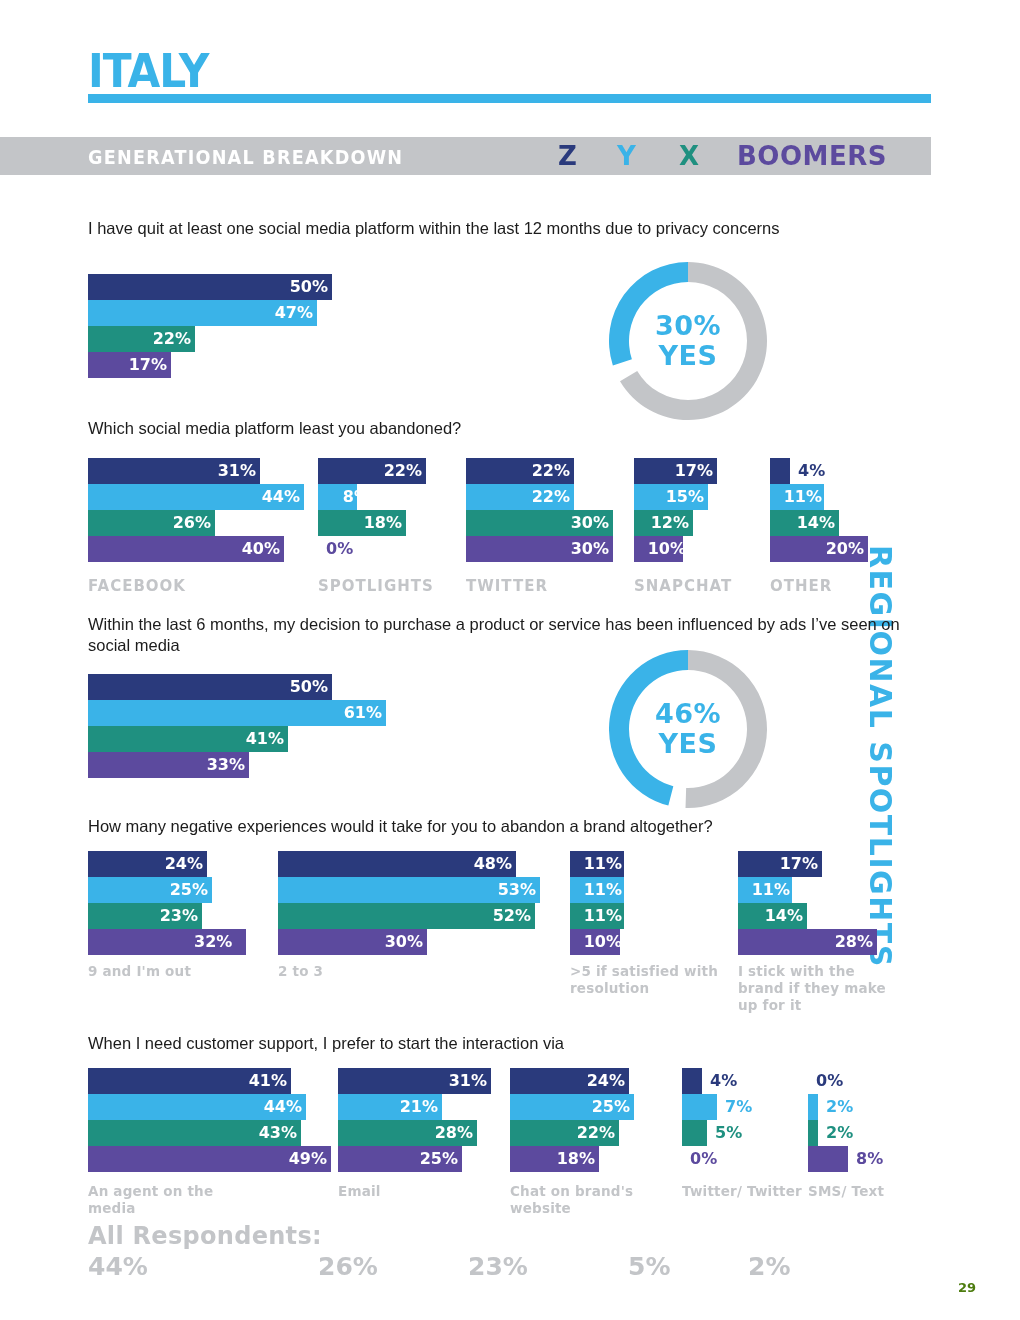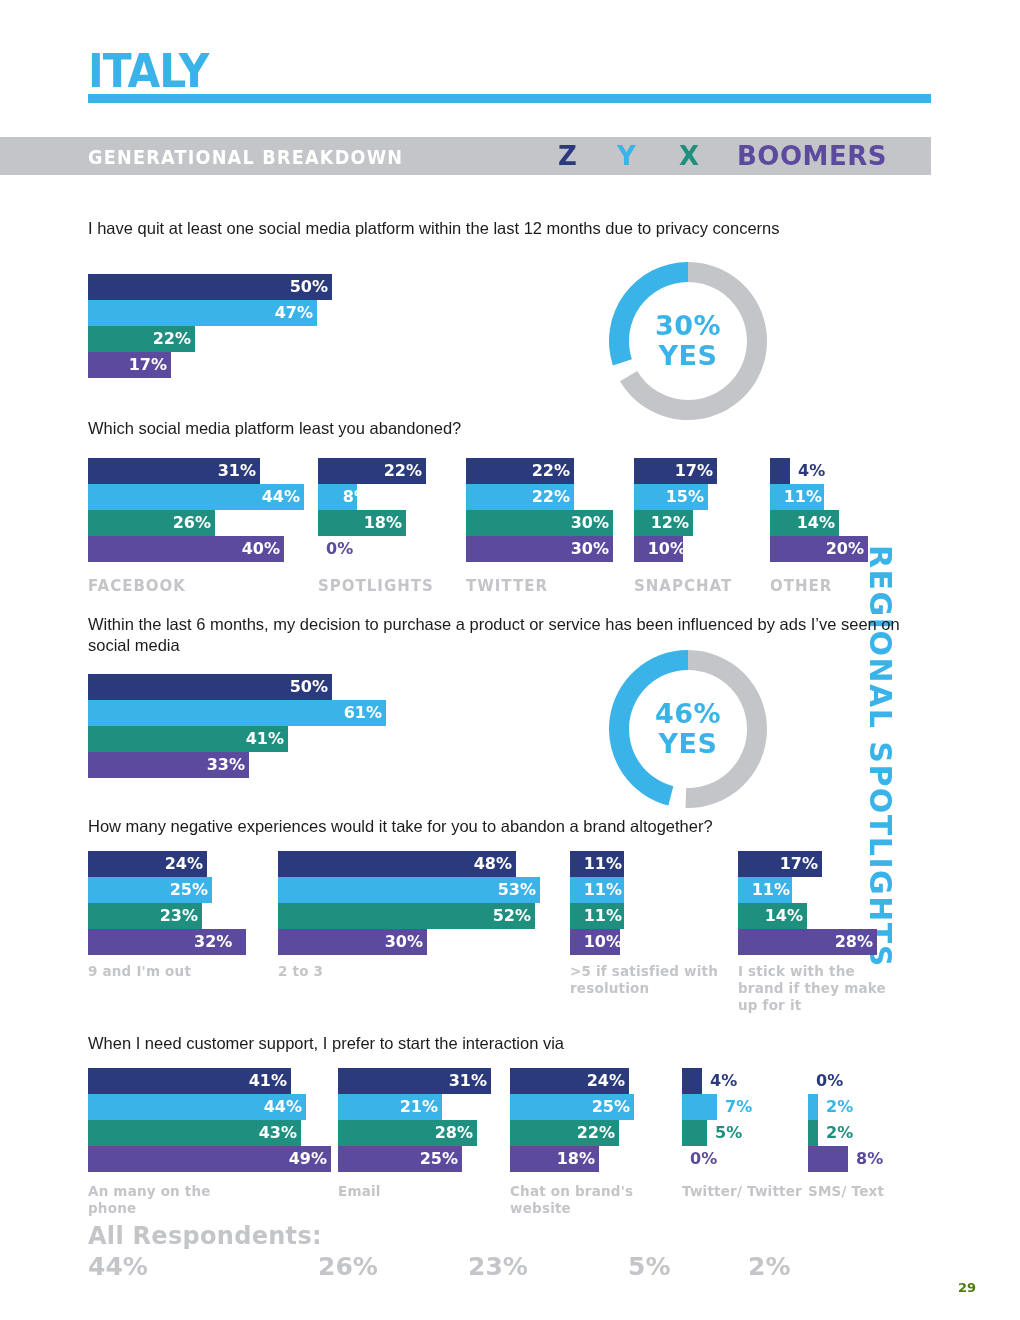--- a/index.html
+++ b/index.html
@@ -340,21 +340,21 @@
       </div>
       <div class="barrow">
         <div class="bar" style="width: 213px; background: rgb(31, 144, 128);"></div>
         <div class="barval inside" style="right: auto; left: 161px; width: 48px; text-align: right;">43%</div>
       </div>
       <div class="barrow">
         <div class="bar" style="width: 243px; background: rgb(92, 74, 158);"></div>
         <div class="barval inside" style="right: auto; left: 191px; width: 48px; text-align: right;">49%</div>
       </div>
     </div>
-    <div class="cat-label" style="left: 88px; top: 1183px; width: 150px;">An many on the phone</div>
+    <div class="cat-label" style="left: 88px; top: 1183px; width: 150px;">An agent on the media</div>
     <div class="bargroup" style="left: 338px; top: 1068px;">
       <div class="barrow">
         <div class="bar" style="width: 153px; background: rgb(42, 58, 124);"></div>
         <div class="barval inside" style="right: auto; left: 101px; width: 48px; text-align: right;">31%</div>
       </div>
       <div class="barrow">
         <div class="bar" style="width: 104px; background: rgb(58, 179, 232);"></div>
         <div class="barval inside" style="right: auto; left: 52px; width: 48px; text-align: right;">21%</div>
       </div>
       <div class="barrow">

